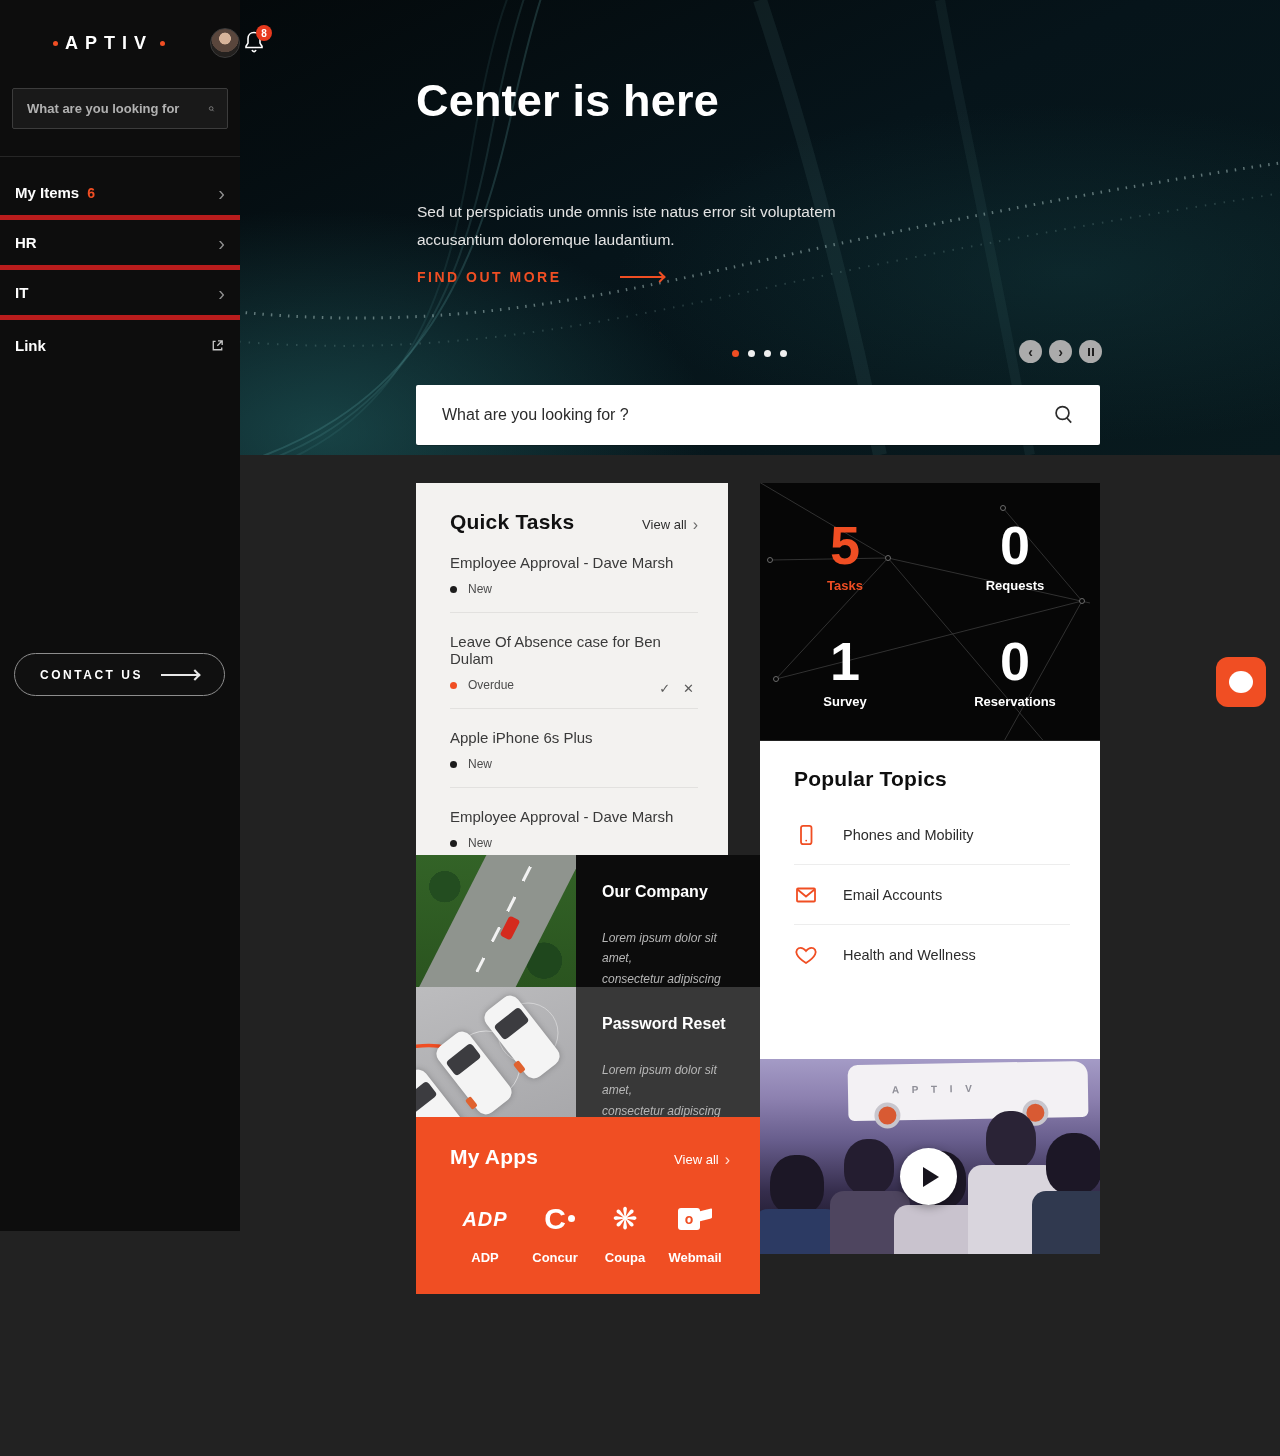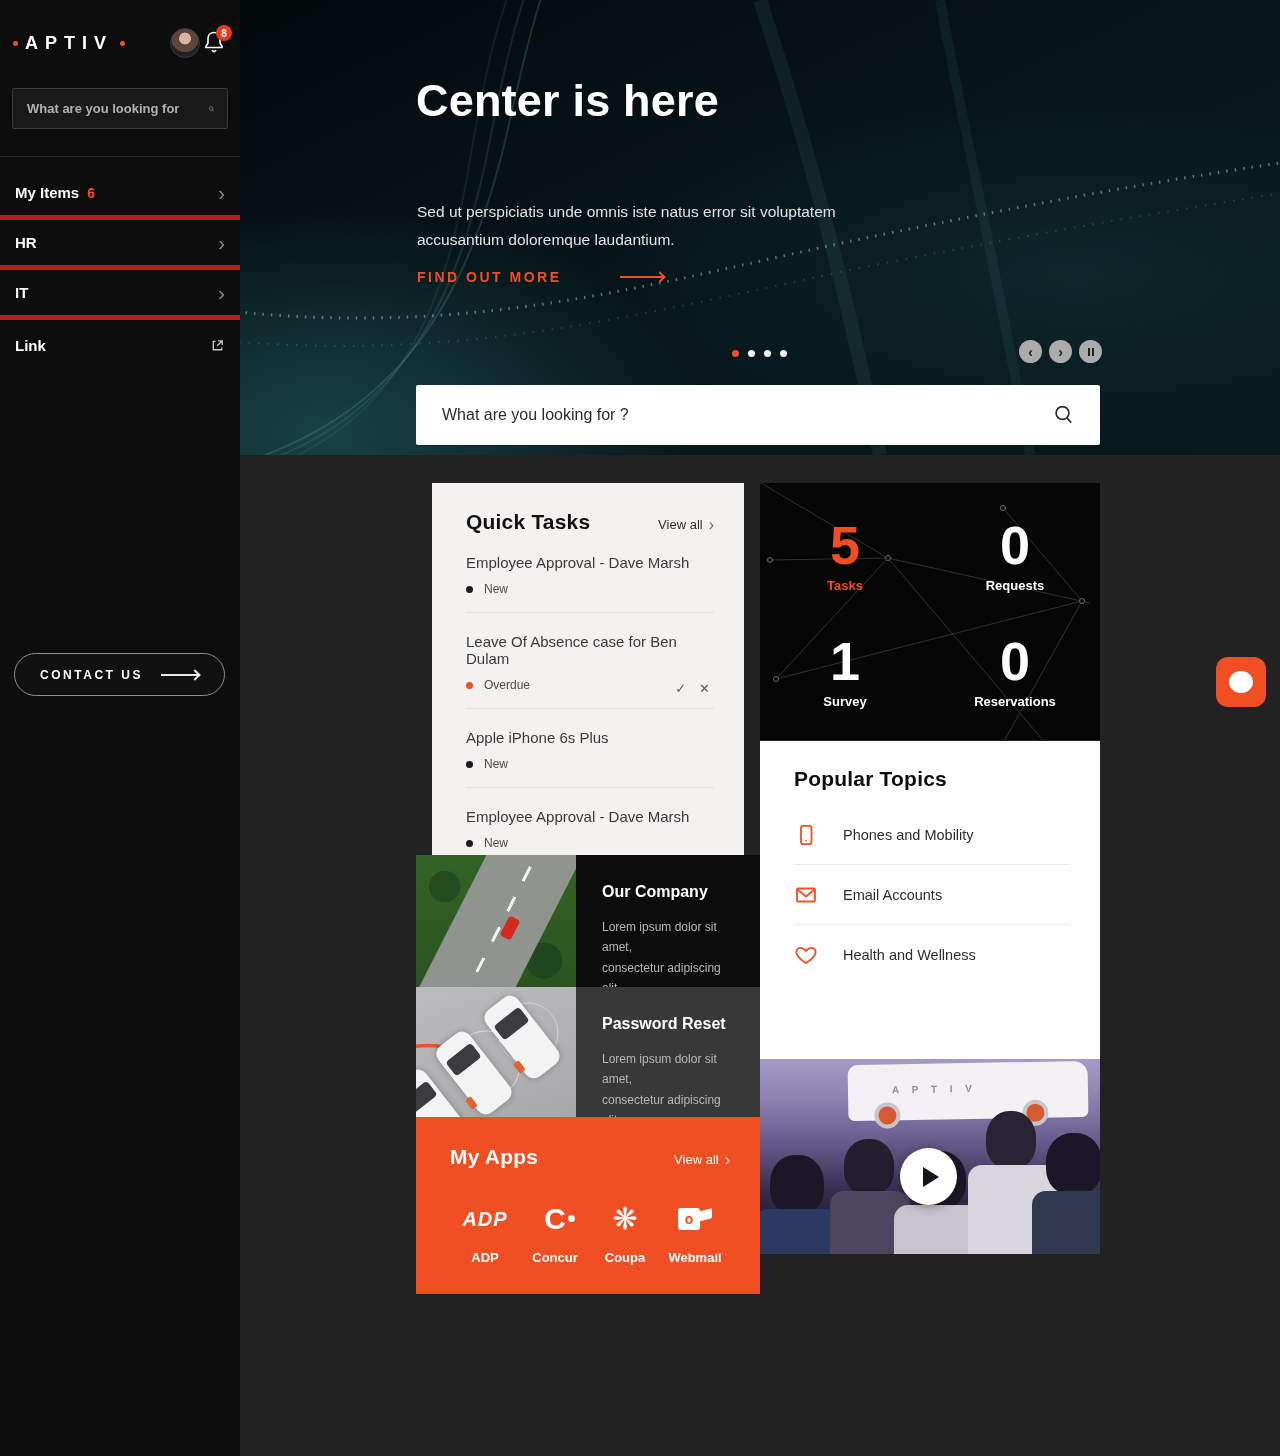--- a/index.html
+++ b/index.html
@@ -7,21 +7,21 @@
   body {
     background:#222222;
     font-family:"Liberation Sans", sans-serif;
     position:relative;
     overflow:hidden;
     color:#fff;
   }
   .abs { position:absolute; }
 
   
-  .sidebar { left:0; top:0; width:240px; height:1456px; background:#0d0d0d; z-index:5; }
+  .sidebar { left:0; top:0; width:240px; height:1231px; background:#0d0d0d; z-index:5;padding-left:40px; }
   .side-top { position:relative; height:64px; }
   .logo { position:absolute; left:13px; top:33px; display:flex; align-items:center; gap:7px; }
   .logo-dot { width:5px; height:5px; border-radius:50%; background:#f04e23; }
   .logo-text { font-size:18px; font-weight:700; letter-spacing:7px; color:#fff; }
   .avatar { position:absolute; left:170px; top:28px; width:30px; height:30px; border-radius:50%;
     background:radial-gradient(circle at 50% 34%, #d8b49a 0 24%, #5a463c 27% 58%, #23201e 60%);
     border:1px solid #3a3a3a; }
   .bell-wrap { position:absolute; left:202px; top:29px; width:26px; height:28px; }
   .badge { position:absolute; right:-4px; top:-4px; min-width:16px; height:16px; border-radius:8px;
     background:#e83a1e; color:#fff; font-size:10px; font-weight:700; display:flex; align-items:center; justify-content:center; }
@@ -69,21 +69,21 @@
 
   
   .main-search { left:416px; top:385px; width:684px; height:60px; background:#fff; border-radius:2px;
     display:flex; align-items:center; z-index:6; box-shadow:0 1px 0 rgba(0,0,0,.2);gap:48px; }
   .main-search input { flex:1; border:none; outline:none; font-size:16px; color:#222; padding:0 10px 0 26px;
     font-family:"Liberation Sans",sans-serif; background:transparent; }
   .main-search input::placeholder { color:#2b2b2b; }
   .main-search .mag { margin-right:24px; }
 
   
-  .quick-tasks { left:416px; top:483px; width:312px; height:372px; background:#f3f2f0; padding:27px 30px 0 34px; overflow:hidden;margin-left:16px; }
+  .quick-tasks { left:416px; top:483px; width:312px; height:372px; background:#f3f2f0; padding:27px 30px 0 34px; overflow:hidden; }
   .panel-head { display:flex; align-items:baseline; justify-content:space-between; }
   .panel-title { font-size:21px; font-weight:800; color:#111; letter-spacing:0.2px; }
   .view-all { font-size:13px; color:#2e2e2e; cursor:pointer; display:flex; align-items:center; gap:6px; }
   .view-all .menu-chevron { font-size:16px; color:#6d6d6d; }
   .qt-item { padding:20px 0 16px; border-bottom:1px solid #e2e1df; position:relative; }
   .qt-item:first-of-type { padding-top:29px; }
   .qt-item:last-of-type { border-bottom:none; }
   .qt-title { font-size:15px; color:#3a3a3a; }
   .qt-status { margin-top:11px; display:flex; align-items:center; gap:11px; }
   .qt-dot { width:7px; height:7px; border-radius:50%; background:#1c1c1c; }
@@ -117,21 +117,21 @@
       radial-gradient(circle 30px at 80% 80%, #1f471d 0 60%, transparent 61%),
       linear-gradient(#336327, #2a541f); }
   .road { position:absolute; left:40px; top:-30px; width:86px; height:200px; background:#8f948e; transform:rotate(27deg); }
   .road-line { position:absolute; left:50%; top:0; width:3px; height:100%;
     background:repeating-linear-gradient(#f2f2f2 0 16px, transparent 16px 34px); }
   .car-red { position:absolute; left:88px; top:62px; width:12px; height:22px; background:#d42a1e; border-radius:3px; transform:rotate(27deg); }
   .info-tile { padding:20px 20px 0 26px; }
   .tile-company { left:576px; top:855px; width:184px; height:132px; background:#0c0c0c; }
   .tile-password { left:576px; top:987px; width:184px; height:130px; background:#383838; }
   .tile-title { font-size:16px; font-weight:700; color:#fff; margin-top:8px; }
-  .tile-body { margin-top:16px; font-size:12px; line-height:1.7; color:#b7b7b7; }
+  .tile-body { margin-top:27px; font-size:12px; line-height:1.7; color:#b7b7b7;font-style:italic; }
   .cars-tile { left:416px; top:987px; width:160px; height:130px; background:linear-gradient(160deg,#bcbcbe,#a8a8ab); }
   .car-white { position:absolute; width:40px; height:84px; background:#f4f4f4; border-radius:10px;
     transform:rotate(-38deg); box-shadow:0 0 6px rgba(0,0,0,.25); }
   .car-white::before { content:''; position:absolute; left:4px; top:16px; right:4px; height:18px; background:#3c3c40; border-radius:4px; }
   .car-white::after { content:''; position:absolute; left:-4px; top:58px; width:7px; height:12px; background:#e0622f; border-radius:2px; }
 
   
   .my-apps { left:416px; top:1117px; width:344px; height:177px; background:#f04e23; padding:28px 30px 0 34px; }
   .my-apps .panel-title { color:#fff; }
   .my-apps .view-all { color:#fff; }

